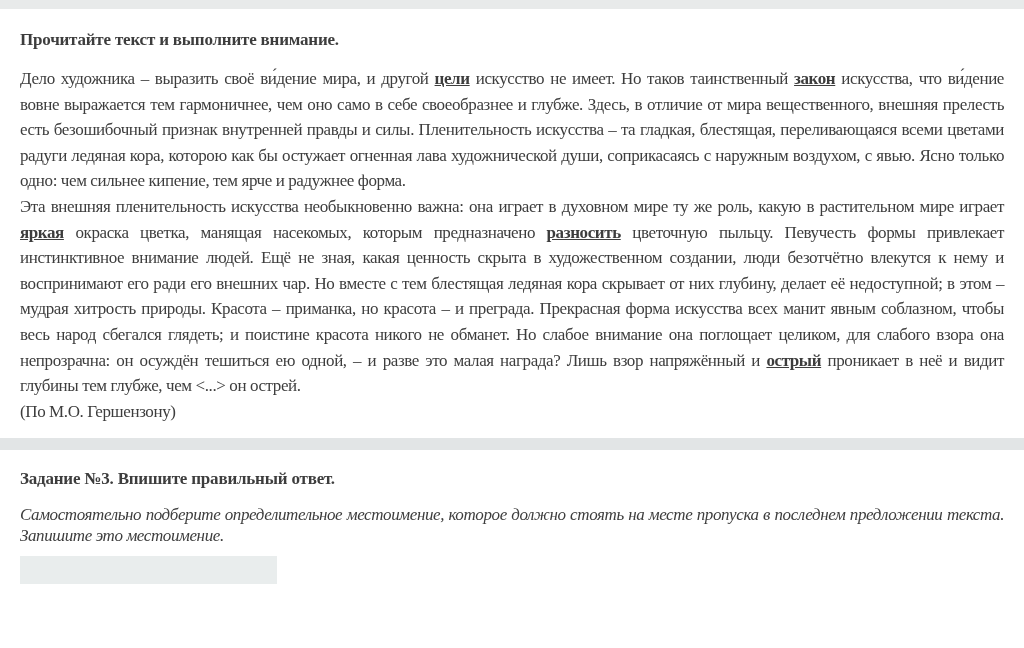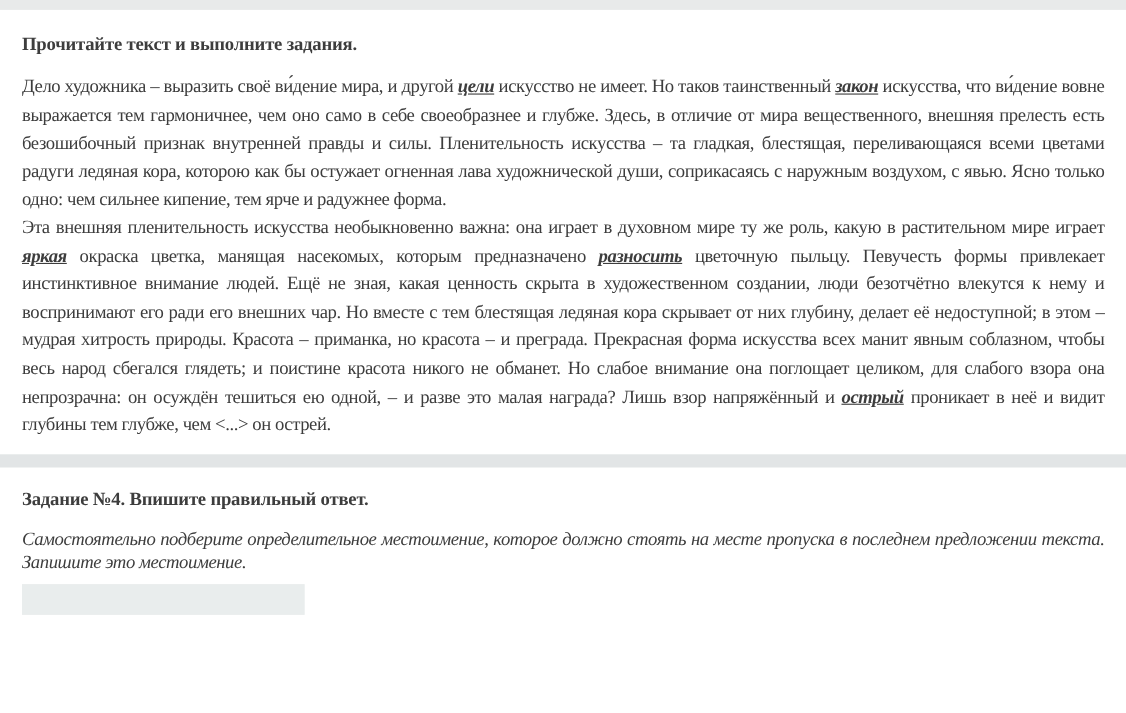--- a/index.html
+++ b/index.html
@@ -29,21 +29,20 @@
   .reading-text p {
     margin: 0;
     font-size: 17px;
     line-height: 25.6px;
     letter-spacing: -0.4px;
     text-align: justify;
   }
   .kw {
     font-weight: bold;
     text-decoration: underline;
-    font-style: italic;
   }
   .section-divider {
     height: 12px;
     width: 100%;
     background: #e2e5e6;
     margin-top: 14px;
   }
   .task-heading {
     margin: 19px 0 0 0;
     font-size: 17px;
@@ -73,27 +72,28 @@
     color: #3d3d3d;
   }
 </style>
 </head>
 <body>
 
 <div class="top-bar"></div>
 
 <main>
   <section class="section">
-    <p class="instructions-heading">Прочитайте текст и выполните задания.</p>
+    <p class="instructions-heading">Прочитайте текст и выполните внимание.</p>
     <div class="reading-text">
       <p><span>Дело художника – выразить своё ви́дение мира, и другой </span><span class="kw">цели</span><span> искусство не имеет. Но таков таинственный </span><span class="kw">закон</span><span> искусства, что ви́дение вовне выражается тем гармоничнее, чем оно само в себе своеобразнее и глубже. Здесь, в отличие от мира вещественного, внешняя прелесть есть безошибочный признак внутренней правды и силы. Пленительность искусства – та гладкая, блестящая, переливающаяся всеми цветами радуги ледяная кора, которою как бы остужает огненная лава художнической души, соприкасаясь с наружным воздухом, с явью. Ясно только одно: чем сильнее кипение, тем ярче и радужнее форма.</span></p>
       <p><span>Эта внешняя пленительность искусства необыкновенно важна: она играет в духовном мире ту же роль, какую в растительном мире играет </span><span class="kw">яркая</span><span> окраска цветка, манящая насекомых, которым предназначено </span><span class="kw">разносить</span><span> цветочную пыльцу. Певучесть формы привлекает инстинктивное внимание людей. Ещё не зная, какая ценность скрыта в художественном создании, люди безотчётно влекутся к нему и воспринимают его ради его внешних чар. Но вместе с тем блестящая ледяная кора скрывает от них глубину, делает её недоступной; в этом – мудрая хитрость природы. Красота – приманка, но красота – и преграда. Прекрасная форма искусства всех манит явным соблазном, чтобы весь народ сбегался глядеть; и поистине красота никого не обманет. Но слабое внимание она поглощает целиком, для слабого взора она непрозрачна: он осуждён тешиться ею одной, – и разве это малая награда? Лишь взор напряжённый и </span><span class="kw">острый</span><span> проникает в неё и видит глубины тем глубже, чем &lt;...&gt; он острей.</span></p>
+      <p><span>(По М.О. Гершензону)</span></p>
     </div>
   </section>
 
   <div class="section-divider"></div>
 
   <section class="section">
-    <p class="task-heading">Задание №4. Впишите правильный ответ.</p>
+    <p class="task-heading">Задание №3. Впишите правильный ответ.</p>
     <p class="task-description">Самостоятельно подберите определительное местоимение, которое должно стоять на месте пропуска в последнем предложении текста. Запишите это местоимение.</p>
     <input type="text" class="answer-input" placeholder="" value="" style="">
   </section>
 </main>
 
 </body></html>

